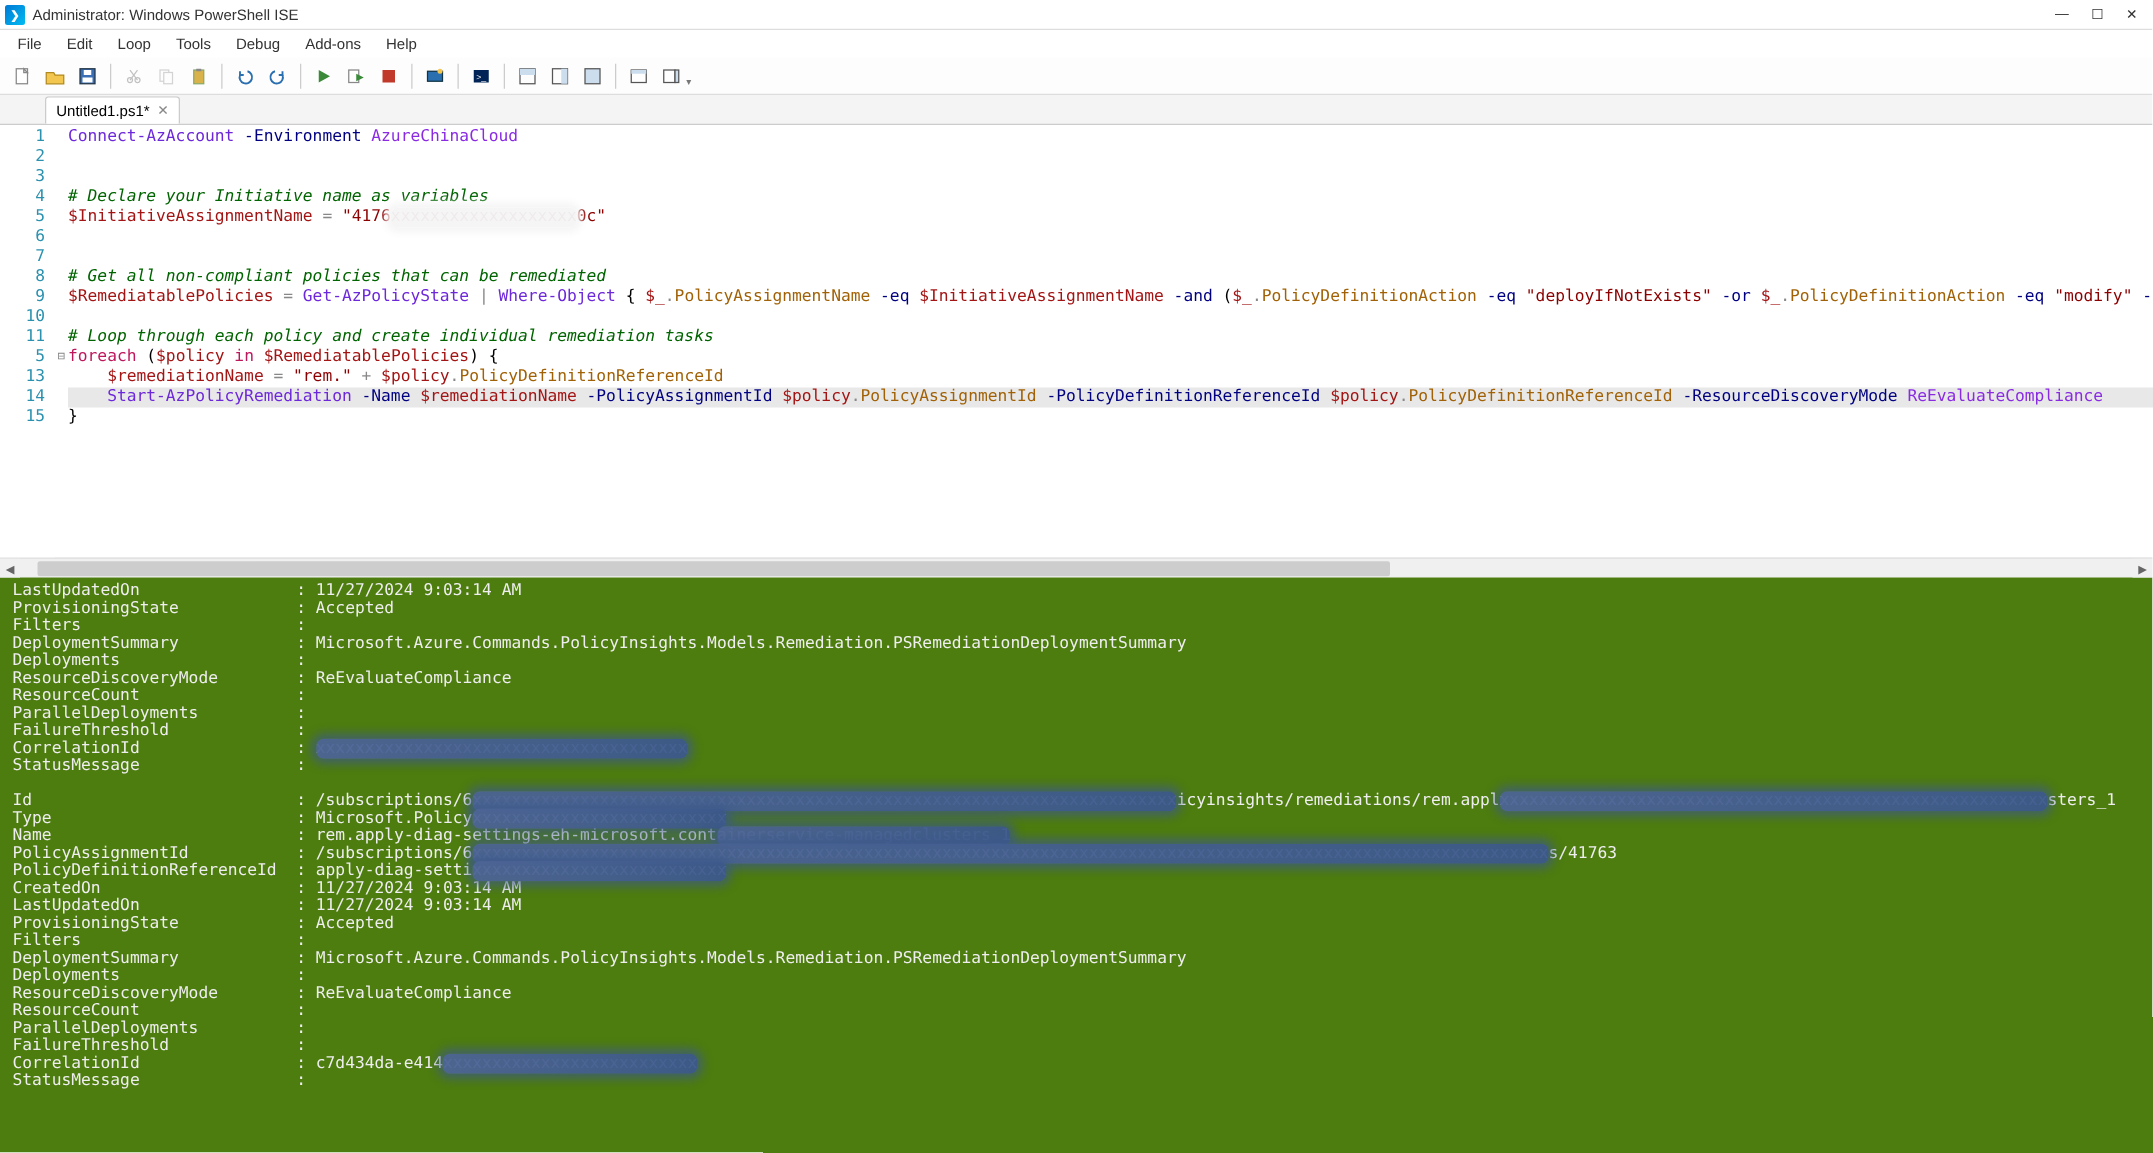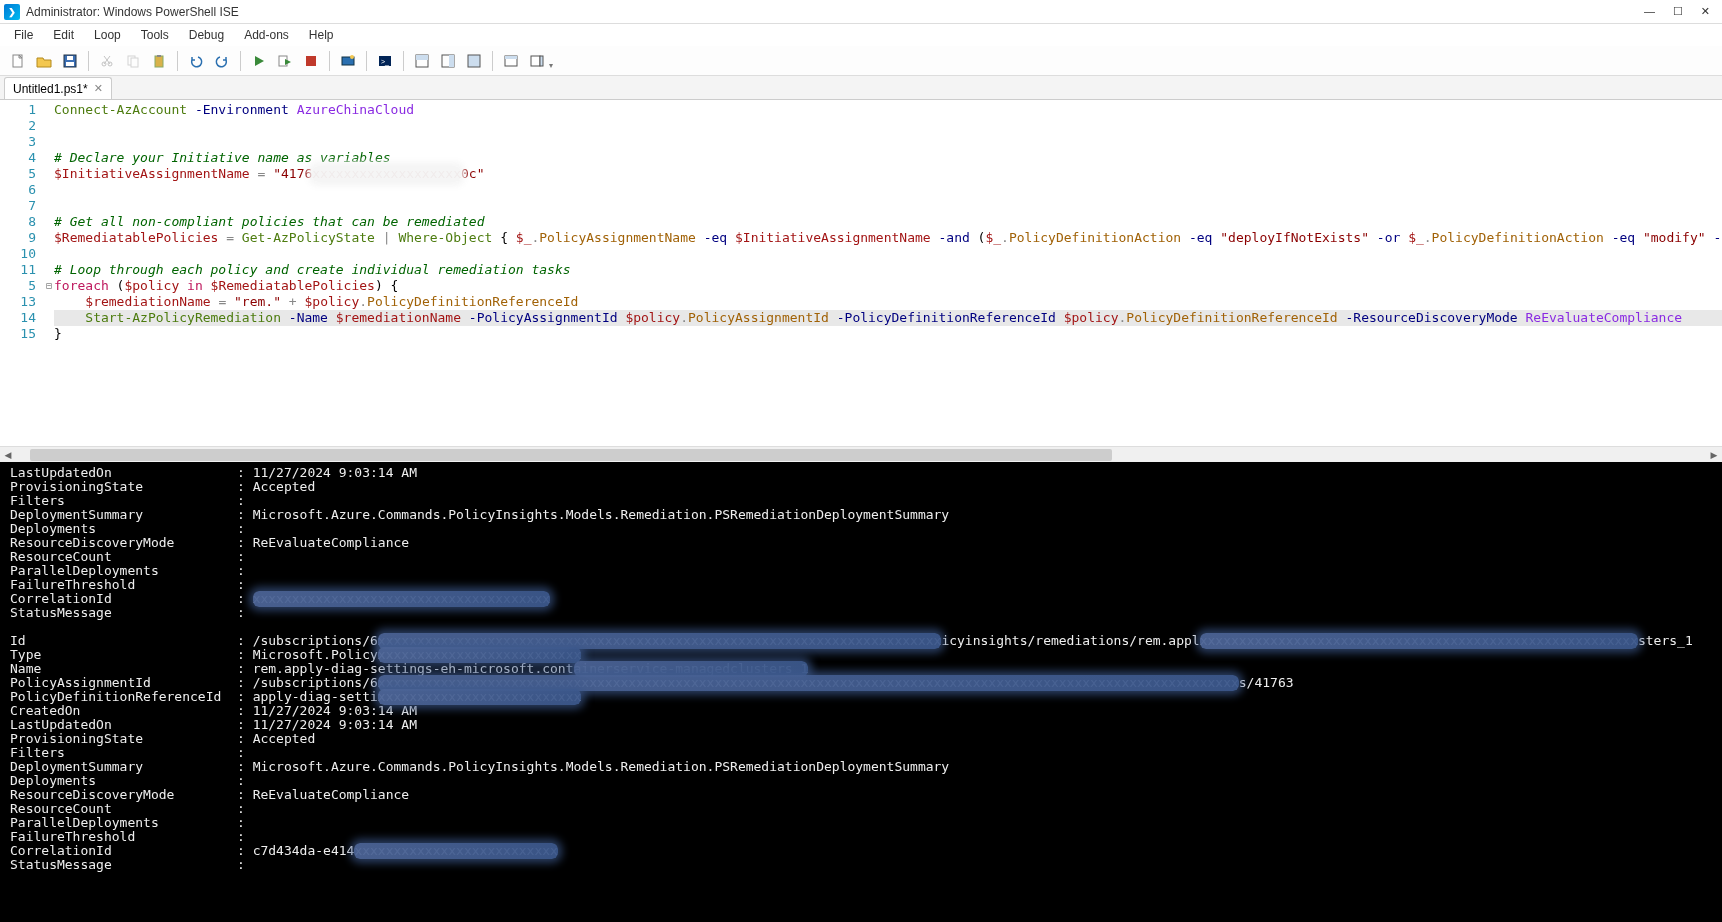--- a/index.html
+++ b/index.html
@@ -16,49 +16,49 @@
 .menubar .menu-item { padding: 2px 8px; color: #333; cursor: pointer; font-size: 12px; }
 
 .toolbar { height: 30px; display: flex; align-items: center; padding: 2px 6px; gap: 2px; border-bottom: 1px solid #ddd; background:#fdfdfd; }
 .tool-btn { width: 24px; height: 24px; display: flex; align-items: center; justify-content: center; cursor: pointer; border-radius: 2px; }
 .tool-btn.disabled { opacity: 0.35; cursor: default; }
 .tool-sep { width: 1px; height: 20px; background: #ccc; margin: 0 4px; }
 .tool-btn svg { width:16px; height:16px; }
 .tool-dropdown { font-size:8px; color:#777; align-self:flex-end; margin-bottom:3px; margin-left:-2px;}
 
 .tabbar { height: 24px; background: #f4f4f4; border-bottom: 1px solid #ccc; display: flex; align-items: flex-end; padding-left: 4px; }
-.tab { height: 22px; background: #fff; border: 1px solid #ccc; border-bottom: none; padding: 0 8px; display: flex; align-items: center; gap: 6px; font-size: 12px; border-radius: 3px 3px 0 0; }
+.tab { height: 22px; background: #fff; border: 1px solid #ccc; border-bottom: none; padding: 0 8px; display: flex; align-items: center; gap: 6px; font-size: 12px; border-radius: 3px 3px 0 0; margin-left: 32px; }
 .tab .close-x { color: #888; font-size: 11px; cursor: pointer; }
 
 .editor-area { height: 346px; background: #fff; display: flex; overflow: hidden; }
 .gutter { width: 44px; background: #fff; text-align: right; padding: 2px 8px 2px 0; font-family: Consolas, monospace; font-size: 13px; color: #2b91af; line-height: 16px; user-select: none; }
 .gutter .ln { height: 16px; }
 .fold-col { width:10px; padding-top:2px; font-family: Consolas, monospace; font-size:10px; line-height:16px; color:#888; text-align:center;}
 .fold-col div { height:16px; }
 .code { flex: 1; padding: 2px 0; font-family: Consolas, monospace; font-size: 13px; line-height: 16px; white-space: pre; overflow: auto; }
 .code .line { height: 16px; }
-.tok-cmd { color: #4d7c0f; }
+.tok-cmd { color: #6d28d9; }
 .tok-param { color: #000080; }
 .tok-str { color: #8b0000; }
 .tok-var { color: #a31515; }
 .tok-com { color: #006400; font-style: italic; }
 .tok-kw { color: #be185d; }
 .tok-op { color: #888; }
 .tok-prop { color: #a16207; }
 .tok-arg { color: #8a2be2; }
 .line.hl { background: #e8e8e8; }
 .redacted { position:relative; display:inline-block;}
 .redacted::after{ content:""; position:absolute; left:0; right:0; top:0; bottom:0; background: rgba(245,245,245,0.96); border-radius:6px; box-shadow: 0 0 6px 4px rgba(245,245,245,0.96);}
 
 .hscroll-stub { height: 16px; background: #f0f0f0; border-top:1px solid #ddd; display:flex; }
 .hscroll-stub .thumb-area{ flex:1; position:relative;}
 .hscroll-stub .arrow{ width:16px; display:flex; align-items:center; justify-content:center; color:#666; font-size:9px; background:#f0f0f0;}
 .hscroll-stub .thumb{ position:absolute; left:14px; top:2px; height:12px; width:64%; background:#cdcdcd; border-radius:2px;}
 
-.console-area { height: 460px; background: #000000; color: #eee; font-family: Consolas, "Lucida Console", monospace; font-size: 13px; line-height: 14px; padding: 4px 10px; white-space: pre; overflow: hidden; }
+.console-area { height: 460px; background: #4d7c0f; color: #eee; font-family: Consolas, "Lucida Console", monospace; font-size: 13px; line-height: 14px; padding: 4px 10px; white-space: pre; overflow: hidden; }
 .console-area .cline { height:14px; }
 .c-redact { display:inline-block; position:relative; }
 .c-redact::after{content:""; position:absolute; left:0; right:0; top:-1px; bottom:-1px; background: linear-gradient(90deg, rgba(76,100,150,0.95), rgba(60,88,140,0.95)); border-radius:6px; box-shadow: 0 0 8px 4px rgba(60,88,140,0.7);}
 </style>
 </head>
 <body>
 
 <div class="titlebar">
   <span class="app-icon">❯</span>
   <span class="title">Administrator: Windows PowerShell ISE</span>

